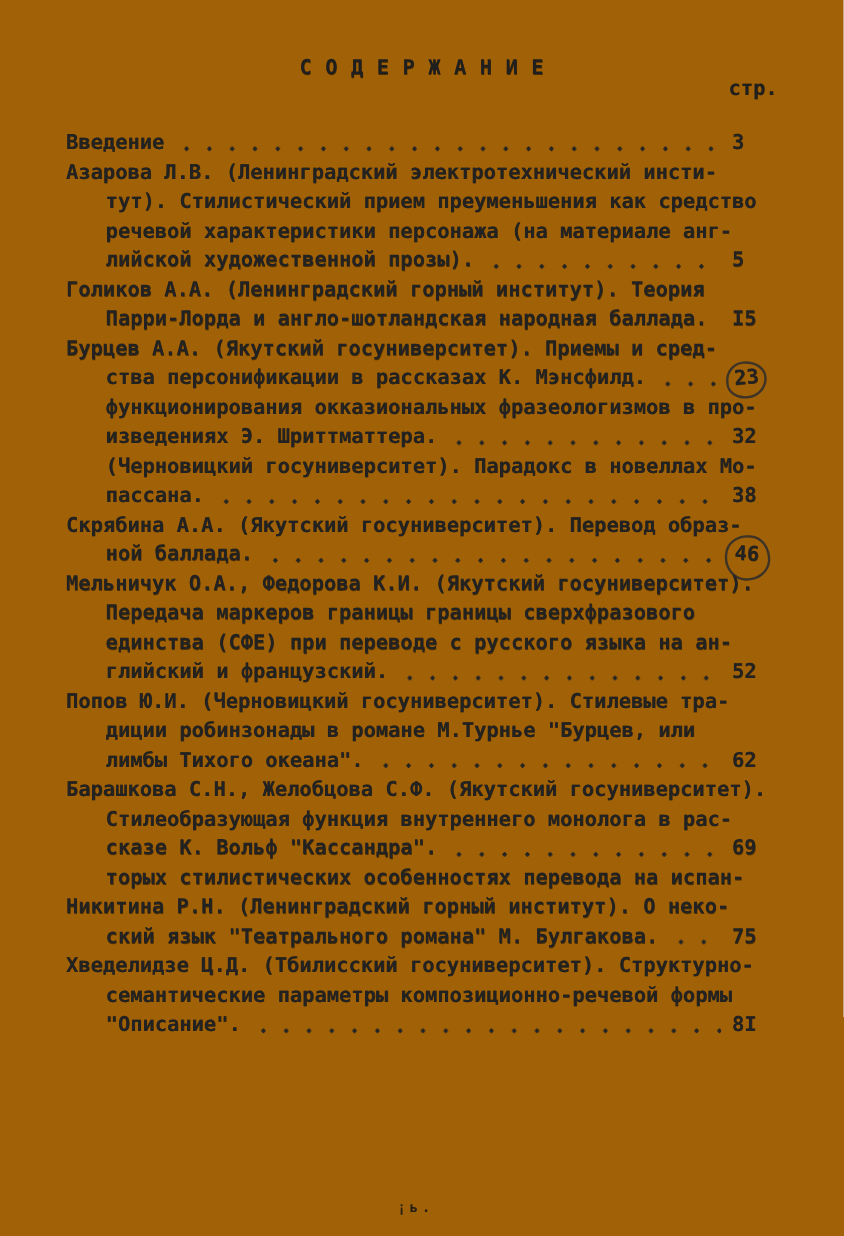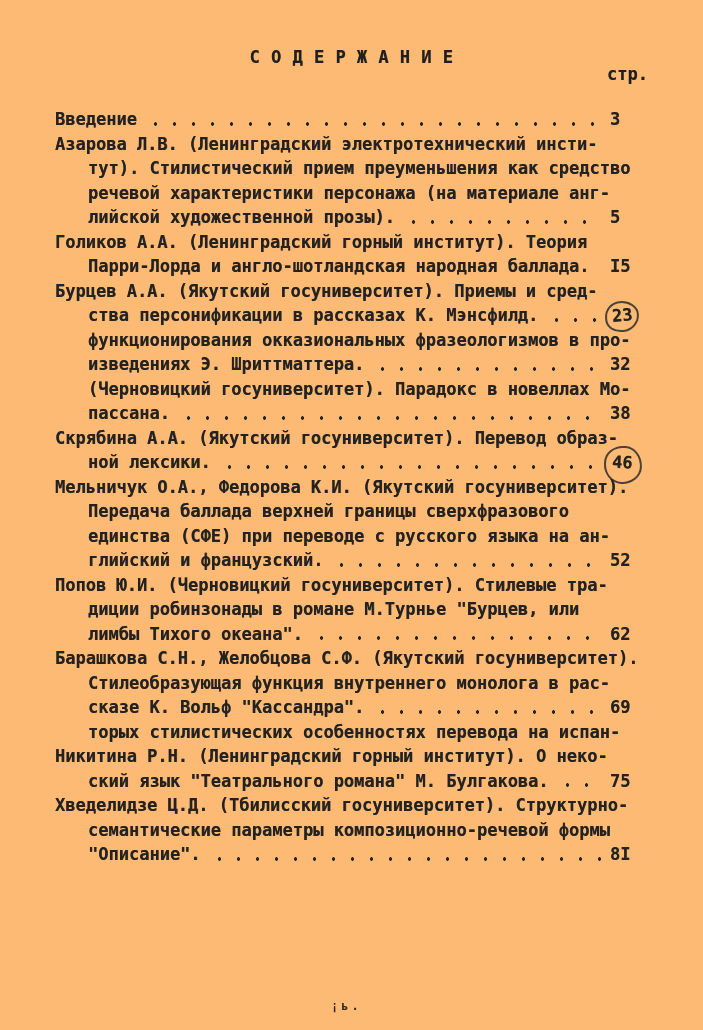--- a/index.html
+++ b/index.html
@@ -1,19 +1,19 @@
 <!DOCTYPE html>
 <html><head>
 <meta charset="utf-8">
 <style>
   html,body{margin:0;padding:0;background:#e8e8e8;}
   .sheet{
     position:relative;
     width:703px;height:1030px;
-    background:#fdba74;
+    background:#a16207;
     overflow:hidden;
     font-family:"DejaVu Sans Mono","Liberation Mono",monospace;
     font-weight:bold;
     color:#222;
   }
   .sheet *{box-sizing:border-box;}
   .doc-title{
     position:absolute;top:47px;left:0;width:100%;
     text-align:center;
     font-size:17px;
@@ -158,31 +158,31 @@
     <span class="txt">пассана.</span>
     <span class="leader"></span>
     <span class="page-col"><span class="pg">38</span></span>
   </div>
       <div class="toc-line">
     <span class="txt">Скрябина А.А. (Якутский госуниверситет). Перевод образ-</span>
     <span class="leader" style="visibility: hidden;"></span>
     <span class="page-col" style="visibility: hidden;"><span class="pg"></span></span>
   </div>
       <div class="toc-line indent">
-    <span class="txt">ной лексики.</span>
+    <span class="txt">ной баллада.</span>
     <span class="leader"></span>
     <span class="page-col"><span class="pg circled big">46</span></span>
   </div>
       <div class="toc-line">
     <span class="txt">Мельничук О.А., Федорова К.И. (Якутский госуниверситет).</span>
     <span class="leader" style="visibility: hidden;"></span>
     <span class="page-col" style="visibility: hidden;"><span class="pg"></span></span>
   </div>
       <div class="toc-line indent">
-    <span class="txt">Передача баллада верхней границы сверхфразового</span>
+    <span class="txt">Передача маркеров границы границы сверхфразового</span>
     <span class="leader" style="visibility: hidden;"></span>
     <span class="page-col" style="visibility: hidden;"><span class="pg"></span></span>
   </div>
       <div class="toc-line indent">
     <span class="txt">единства (СФЕ) при переводе с русского языка на ан-</span>
     <span class="leader" style="visibility: hidden;"></span>
     <span class="page-col" style="visibility: hidden;"><span class="pg"></span></span>
   </div>
       <div class="toc-line indent">
     <span class="txt">глийский и французский.</span>

